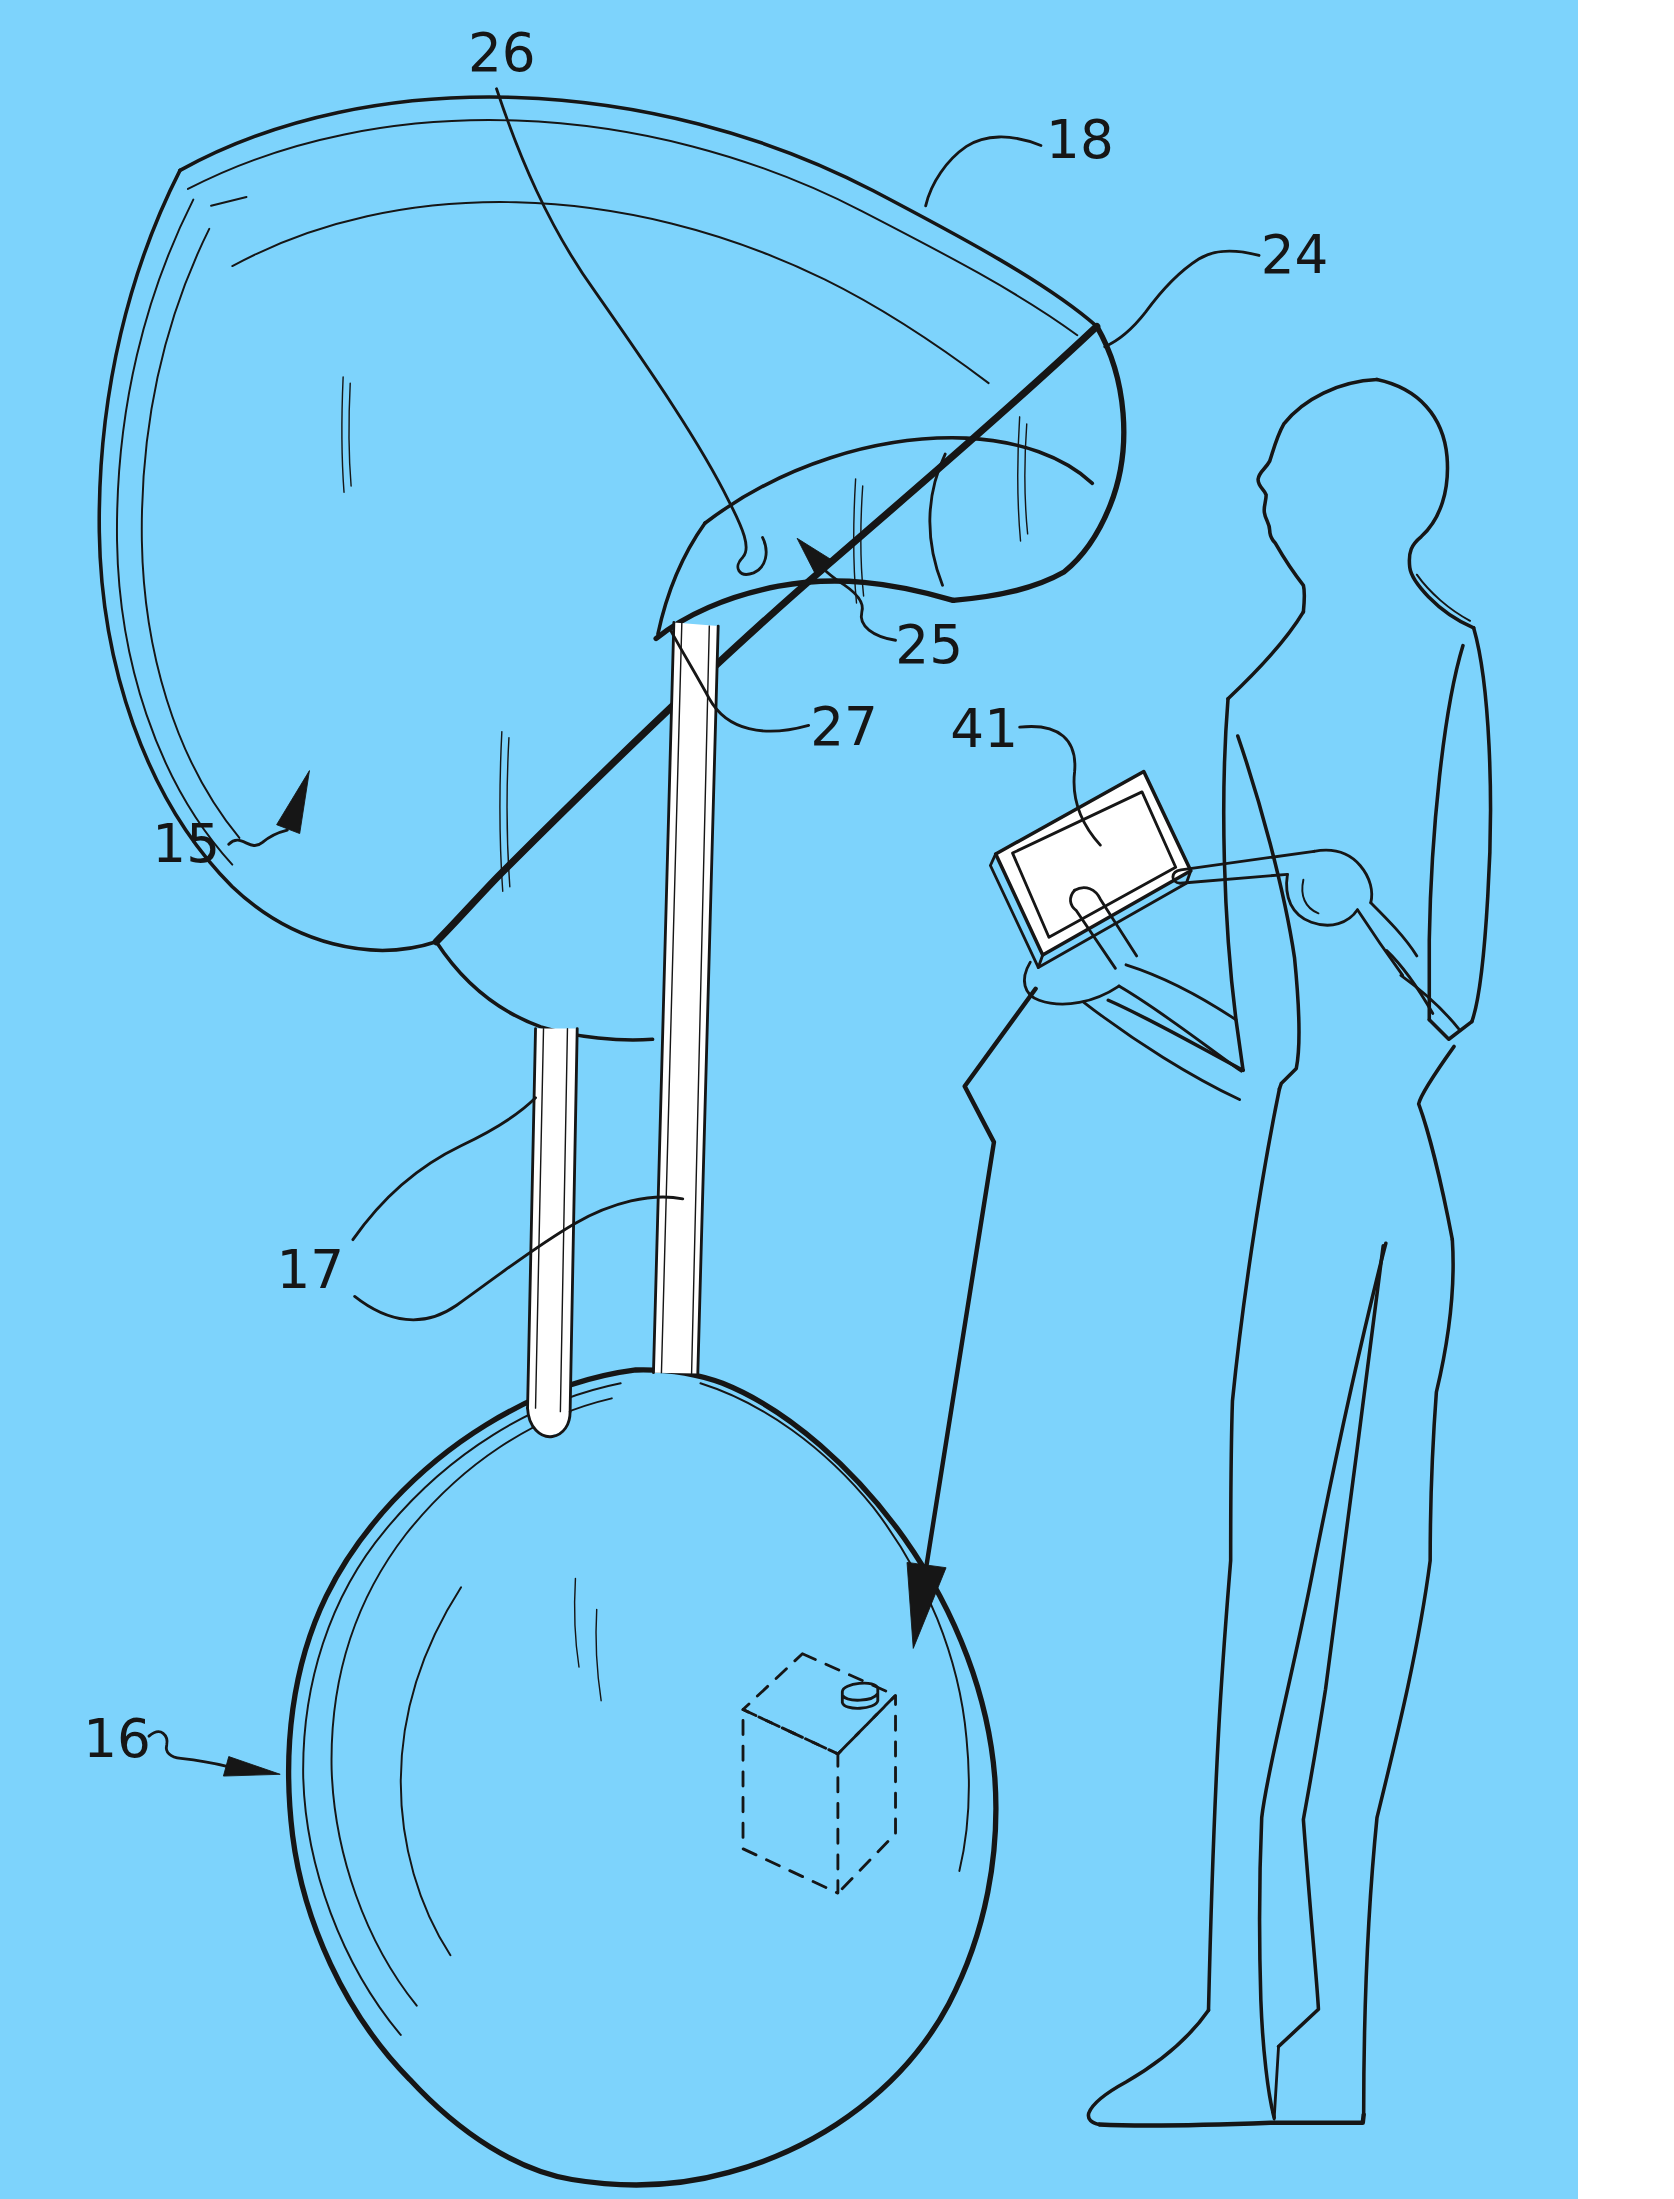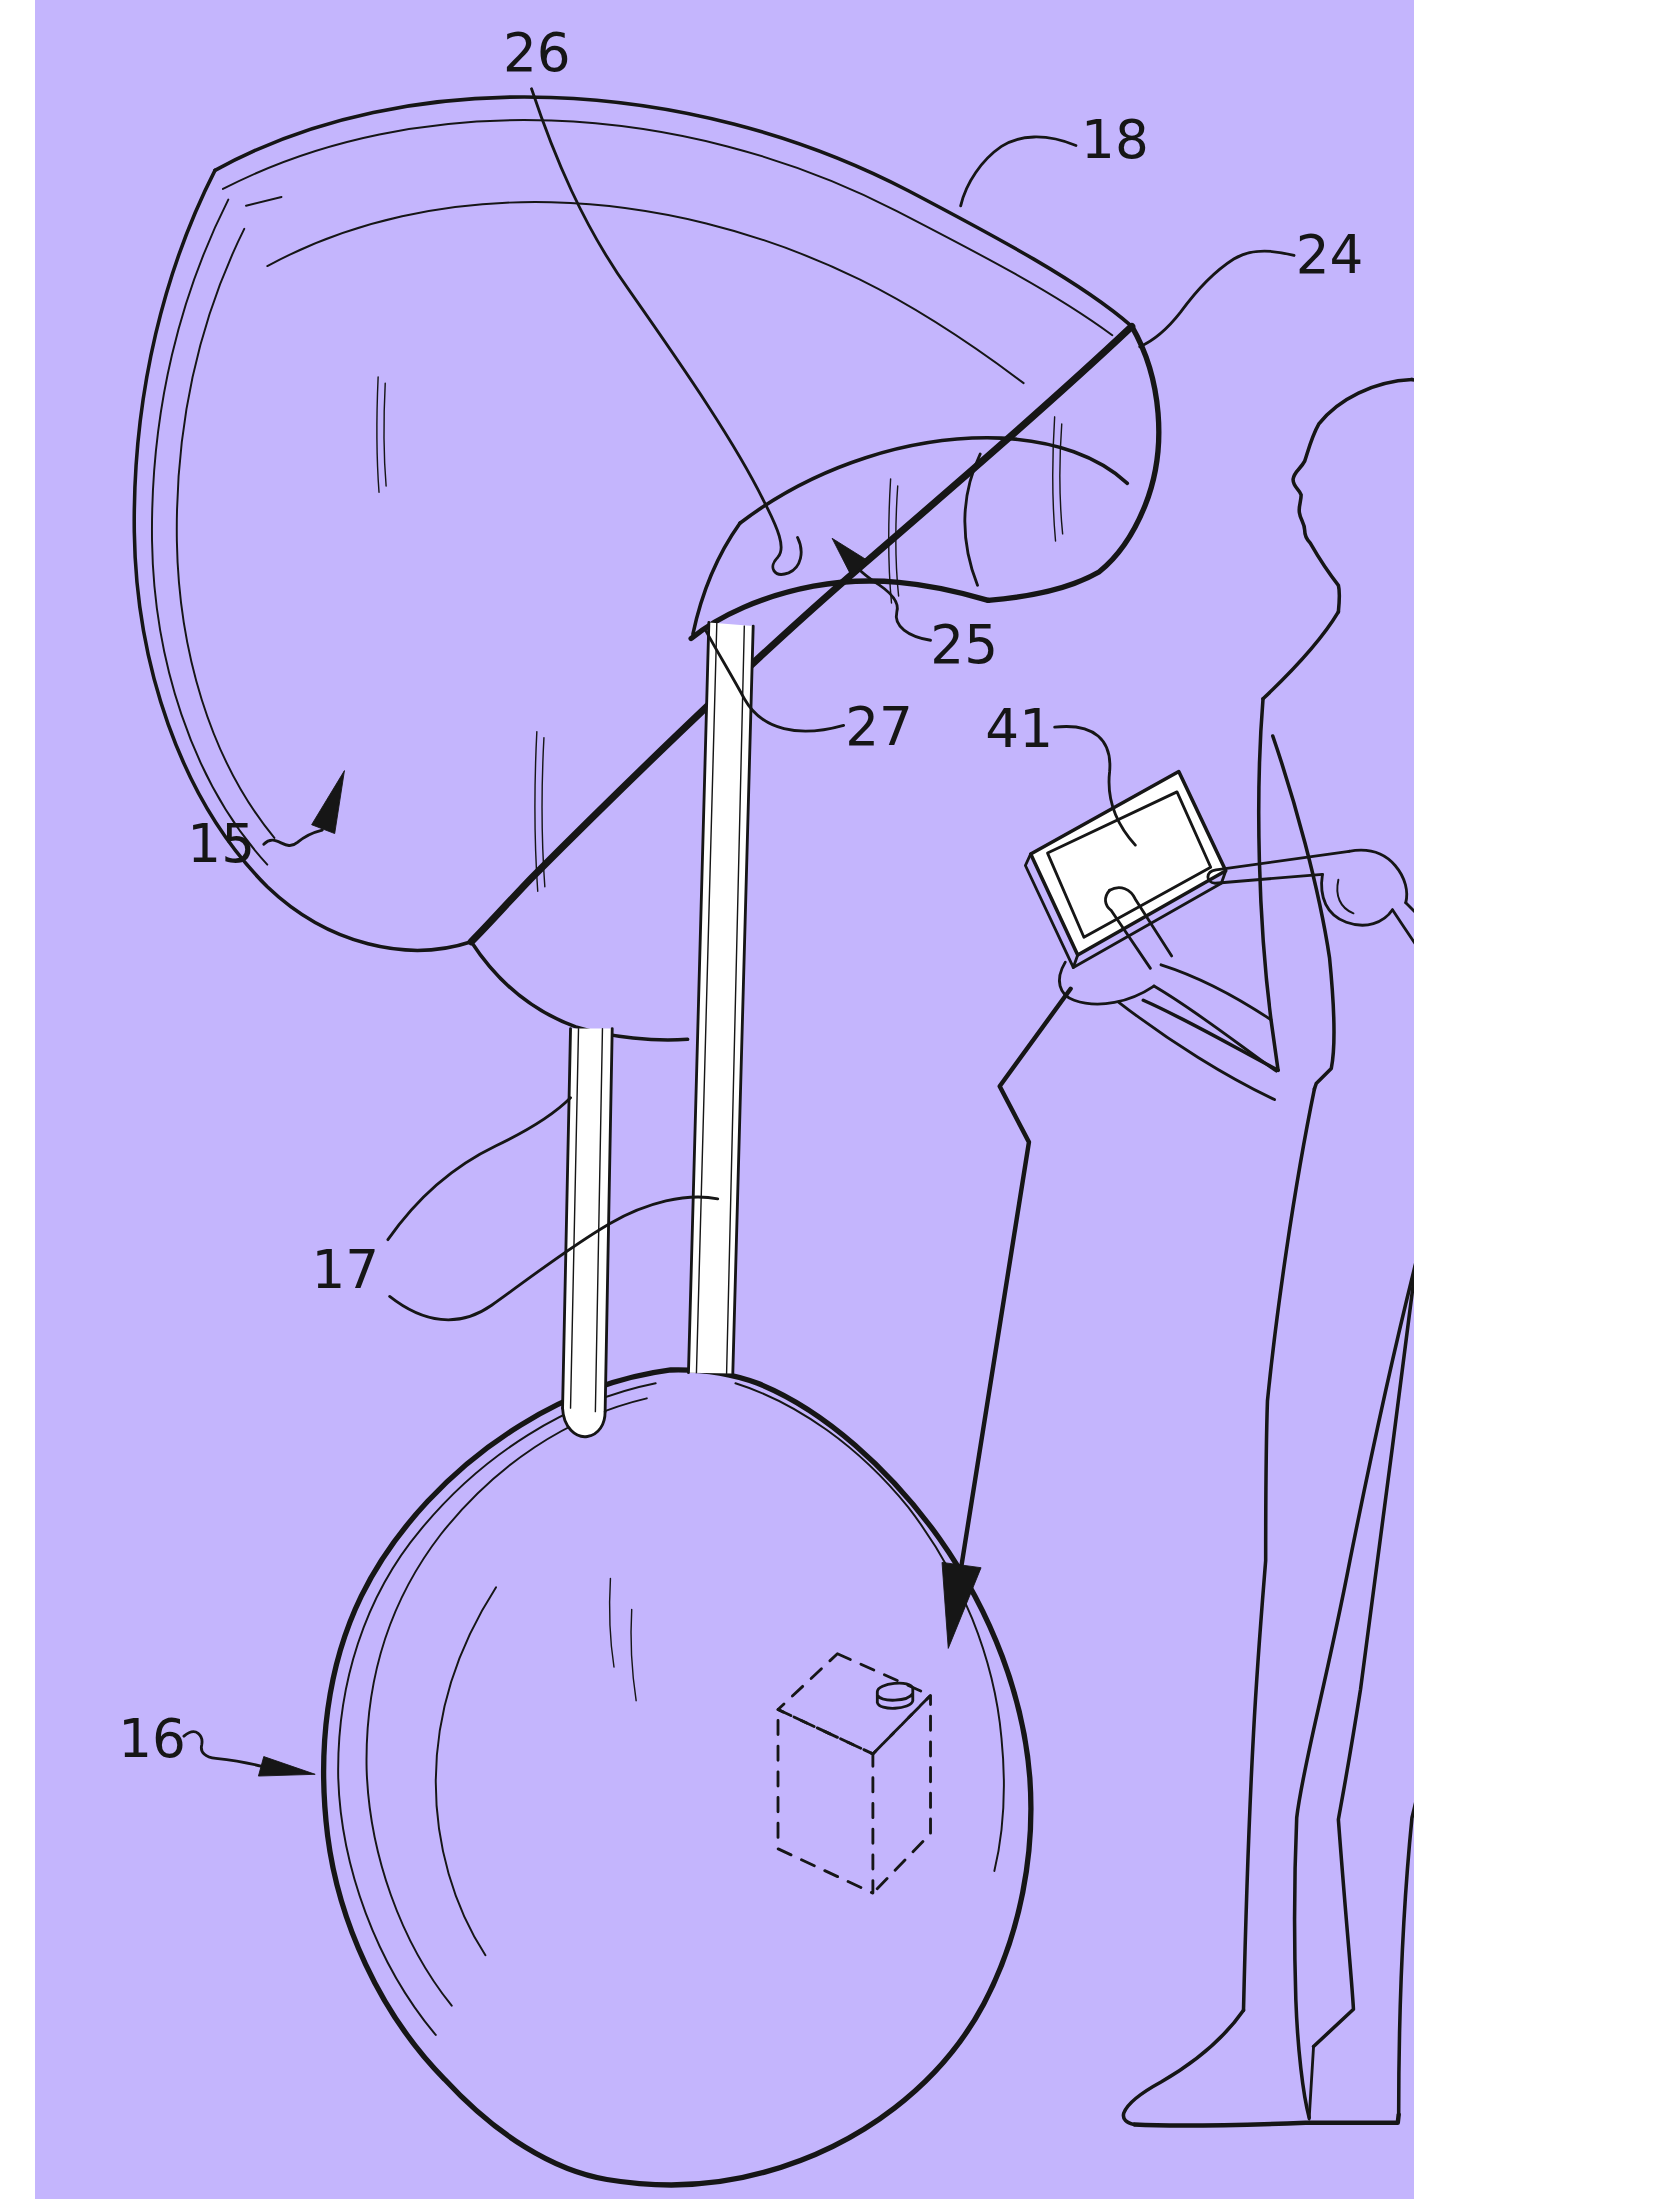--- a/index.html
+++ b/index.html
@@ -1,16 +1,16 @@
 <!DOCTYPE html>
 <html style="font-size:14px"><head>
 <meta charset="utf-8">
 <style>
   html,body{margin:0;padding:0;background:#ffffff;}
-  .page{position:relative;width:1379px;height:2200px;background:#c4b5fd;overflow:hidden;margin-left:35px;}
+  .page{position:relative;width:1578px;height:2200px;background:#7dd3fc;overflow:hidden;}
   svg{display:block;}
   .ink{stroke:#161616;fill:none;stroke-linecap:round;stroke-linejoin:round;}
   .w8{stroke-width:8px;} .w6{stroke-width:6px;} .w5{stroke-width:5px;}
   .w4{stroke-width:4px;} .w3{stroke-width:3.2px;} .w2{stroke-width:2.2px;}
   .w1{stroke-width:1.6px;}
   .fillink{fill:#161616;stroke:#161616;stroke-linejoin:round;}
   .white{fill:#ffffff;stroke:none;}
   .dash{stroke-dasharray:16 13;}
   text.ref{font-family:"DejaVu Sans","Liberation Sans",sans-serif;
            font-size:60px;fill:#161616;text-anchor:middle;}

